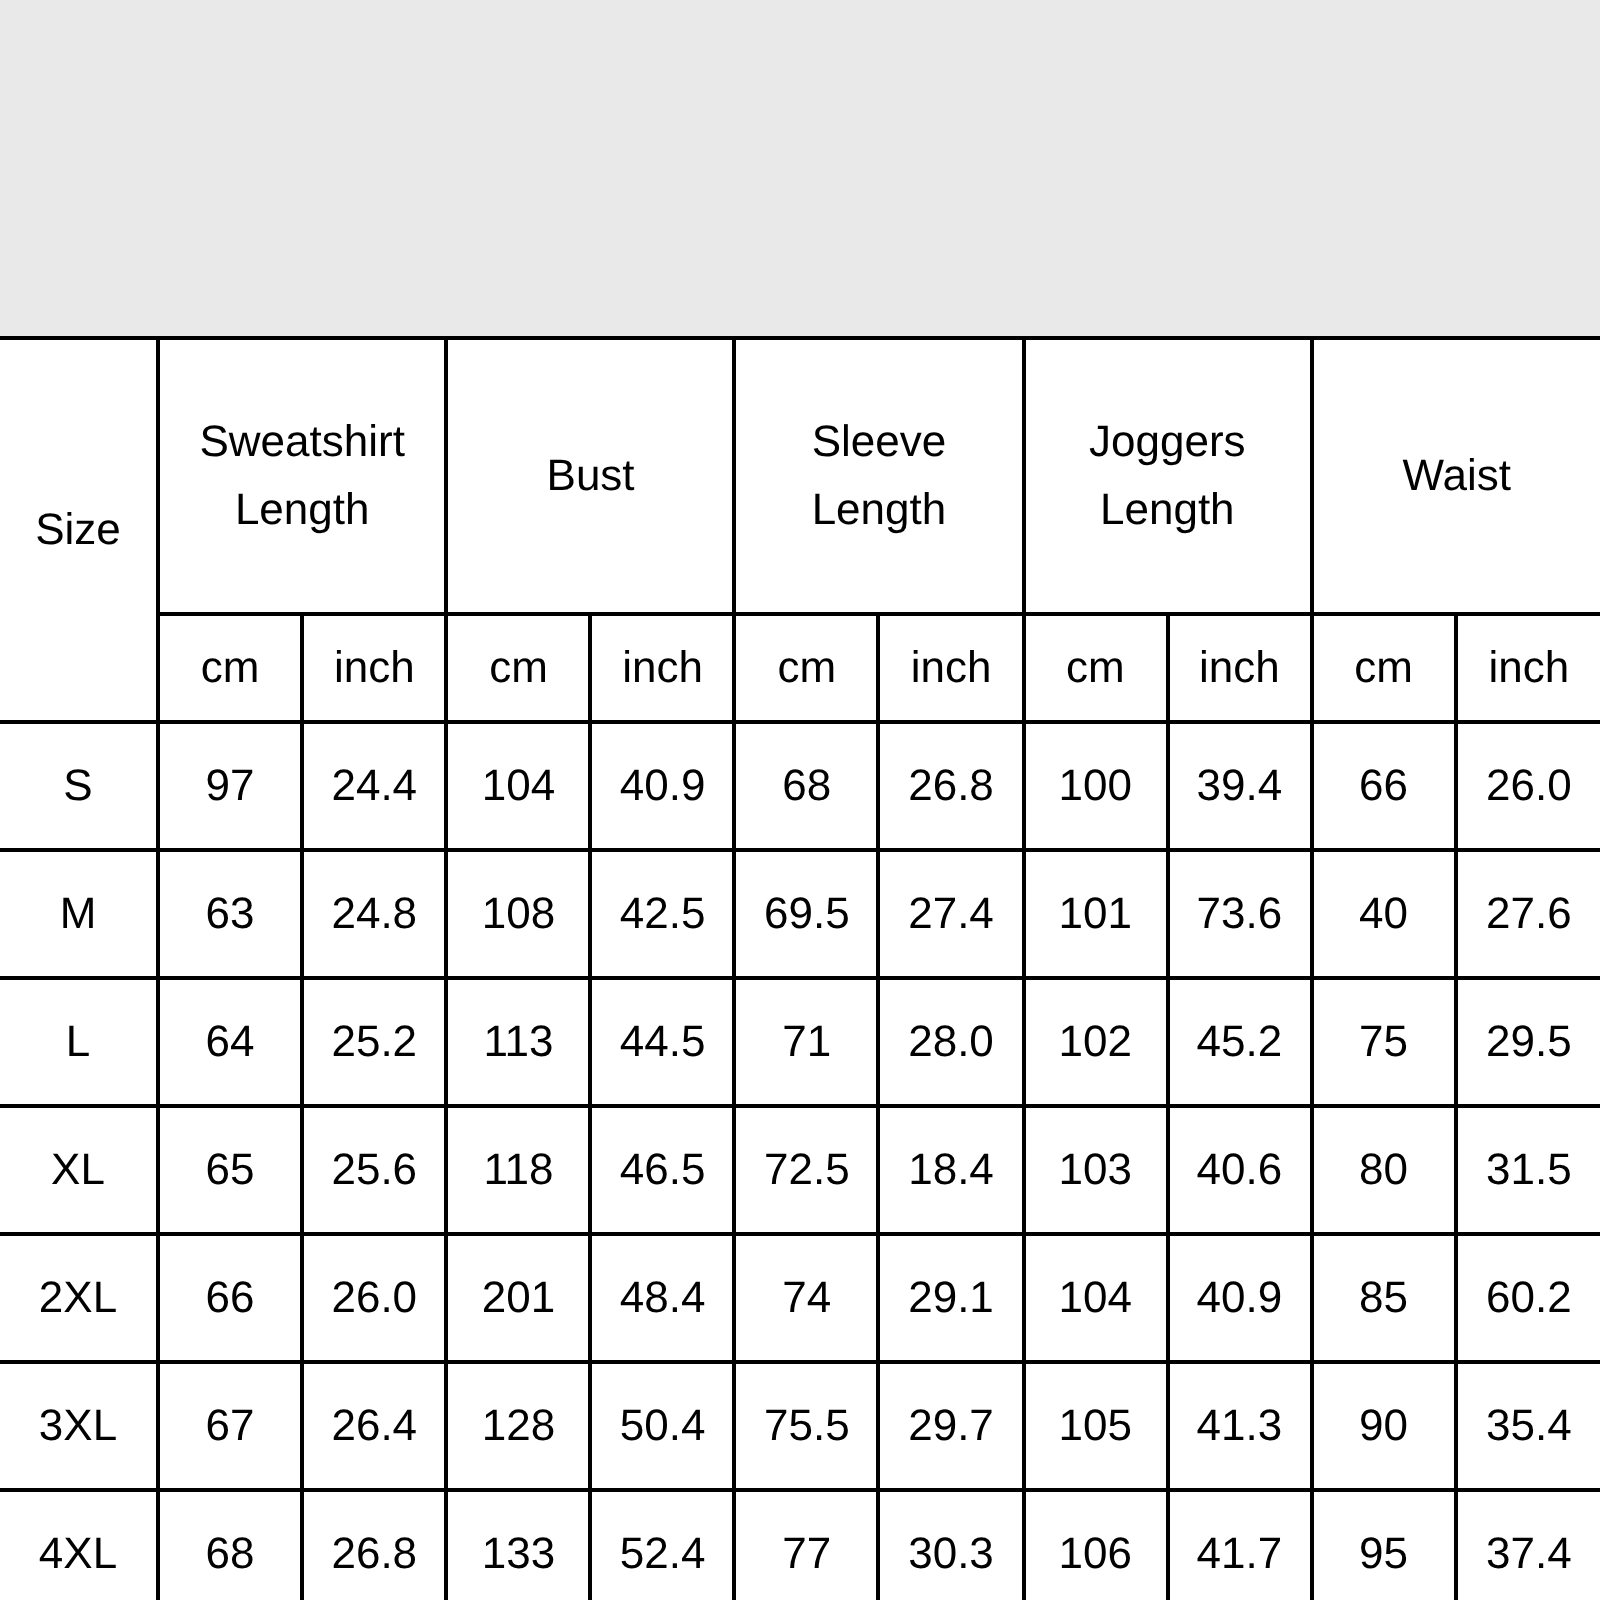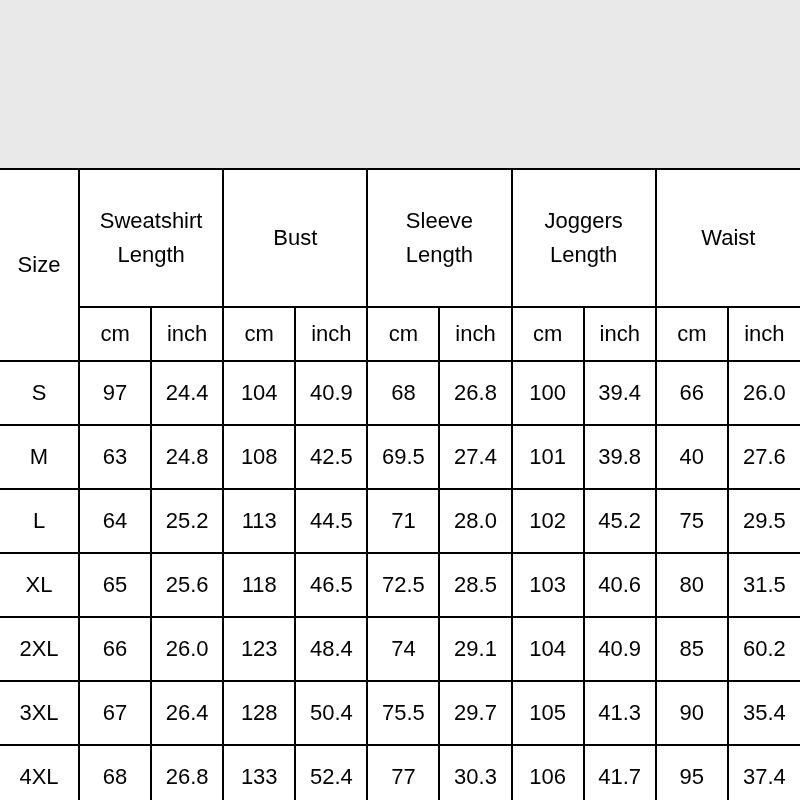--- a/index.html
+++ b/index.html
@@ -160,21 +160,21 @@
         </tr>
         <tr class="data-row">
           <td>M</td>
           <td>63</td>
           <td>24.8</td>
           <td>108</td>
           <td>42.5</td>
           <td>69.5</td>
           <td>27.4</td>
           <td>101</td>
-          <td>39.8</td>
+          <td>73.6</td>
           <td>40</td>
           <td>27.6</td>
         </tr>
         <tr class="data-row">
           <td>L</td>
           <td>64</td>
           <td>25.2</td>
           <td>113</td>
           <td>44.5</td>
           <td>71</td>
@@ -184,31 +184,31 @@
           <td>75</td>
           <td>29.5</td>
         </tr>
         <tr class="data-row">
           <td>XL</td>
           <td>65</td>
           <td>25.6</td>
           <td>118</td>
           <td>46.5</td>
           <td>72.5</td>
-          <td>28.5</td>
+          <td>18.4</td>
           <td>103</td>
           <td>40.6</td>
           <td>80</td>
           <td>31.5</td>
         </tr>
         <tr class="data-row">
           <td>2XL</td>
           <td>66</td>
           <td>26.0</td>
-          <td>123</td>
+          <td>201</td>
           <td>48.4</td>
           <td>74</td>
           <td>29.1</td>
           <td>104</td>
           <td>40.9</td>
           <td>85</td>
           <td>60.2</td>
         </tr>
         <tr class="data-row">
           <td>3XL</td>

